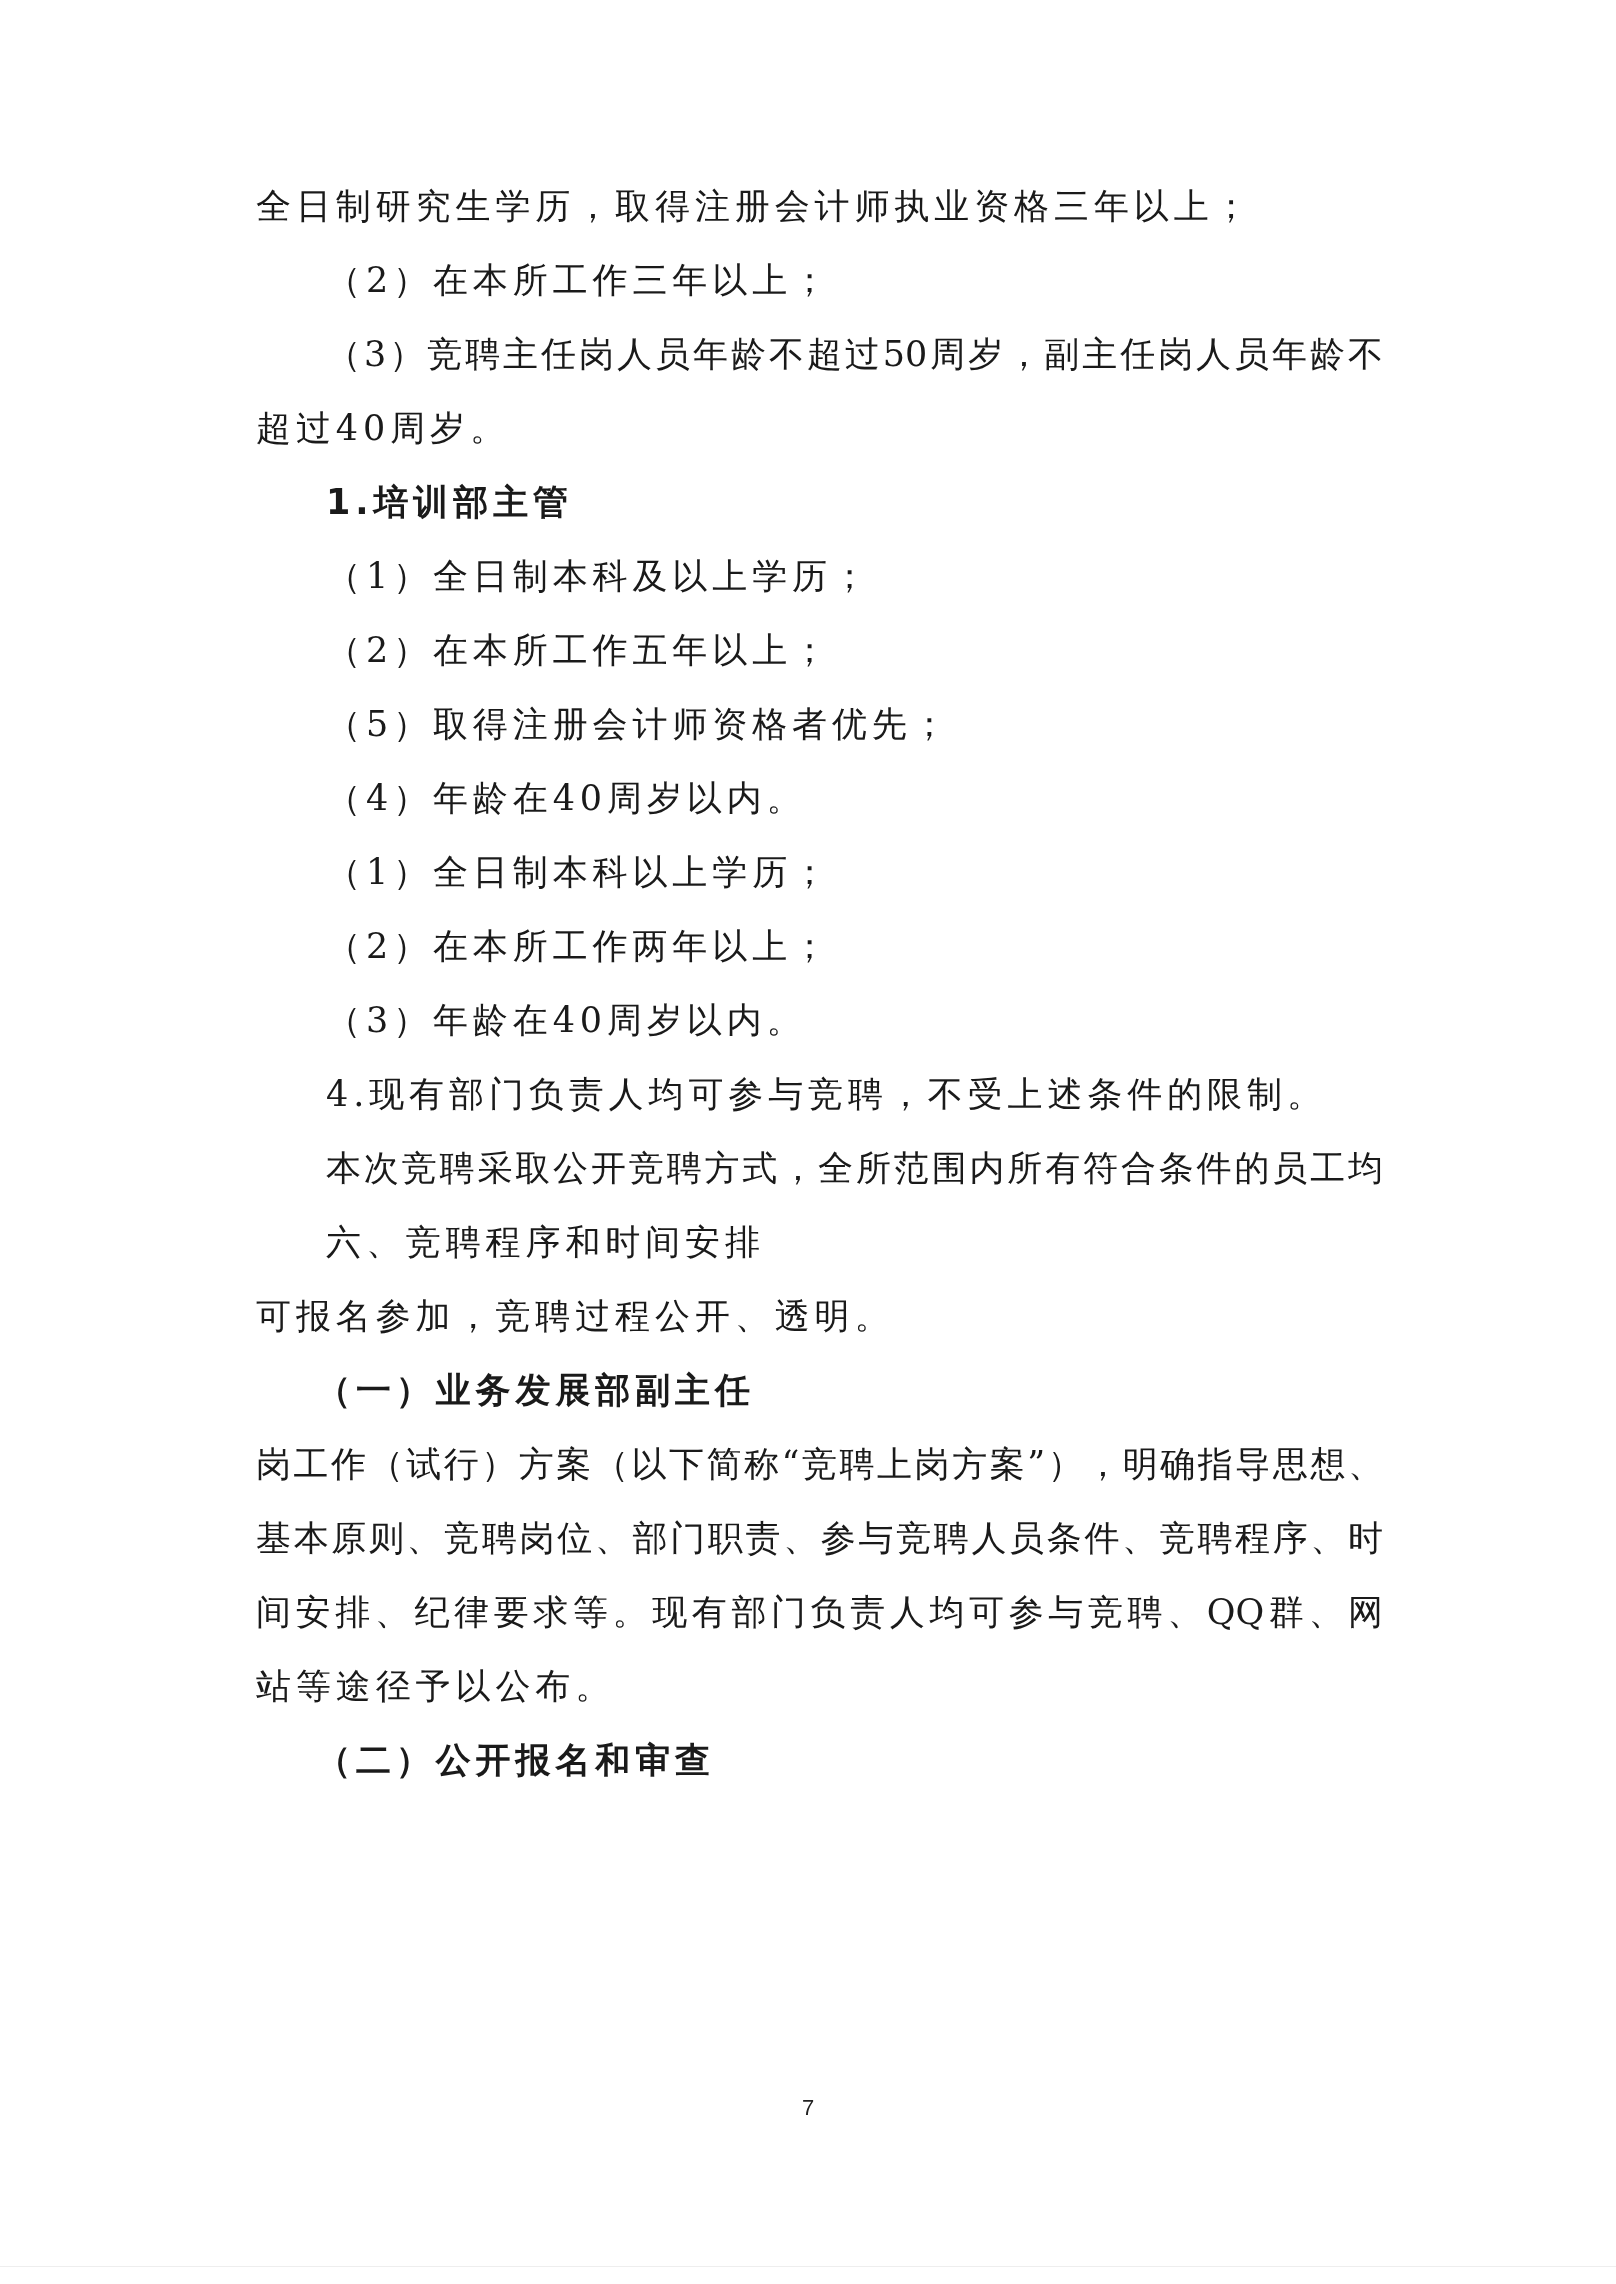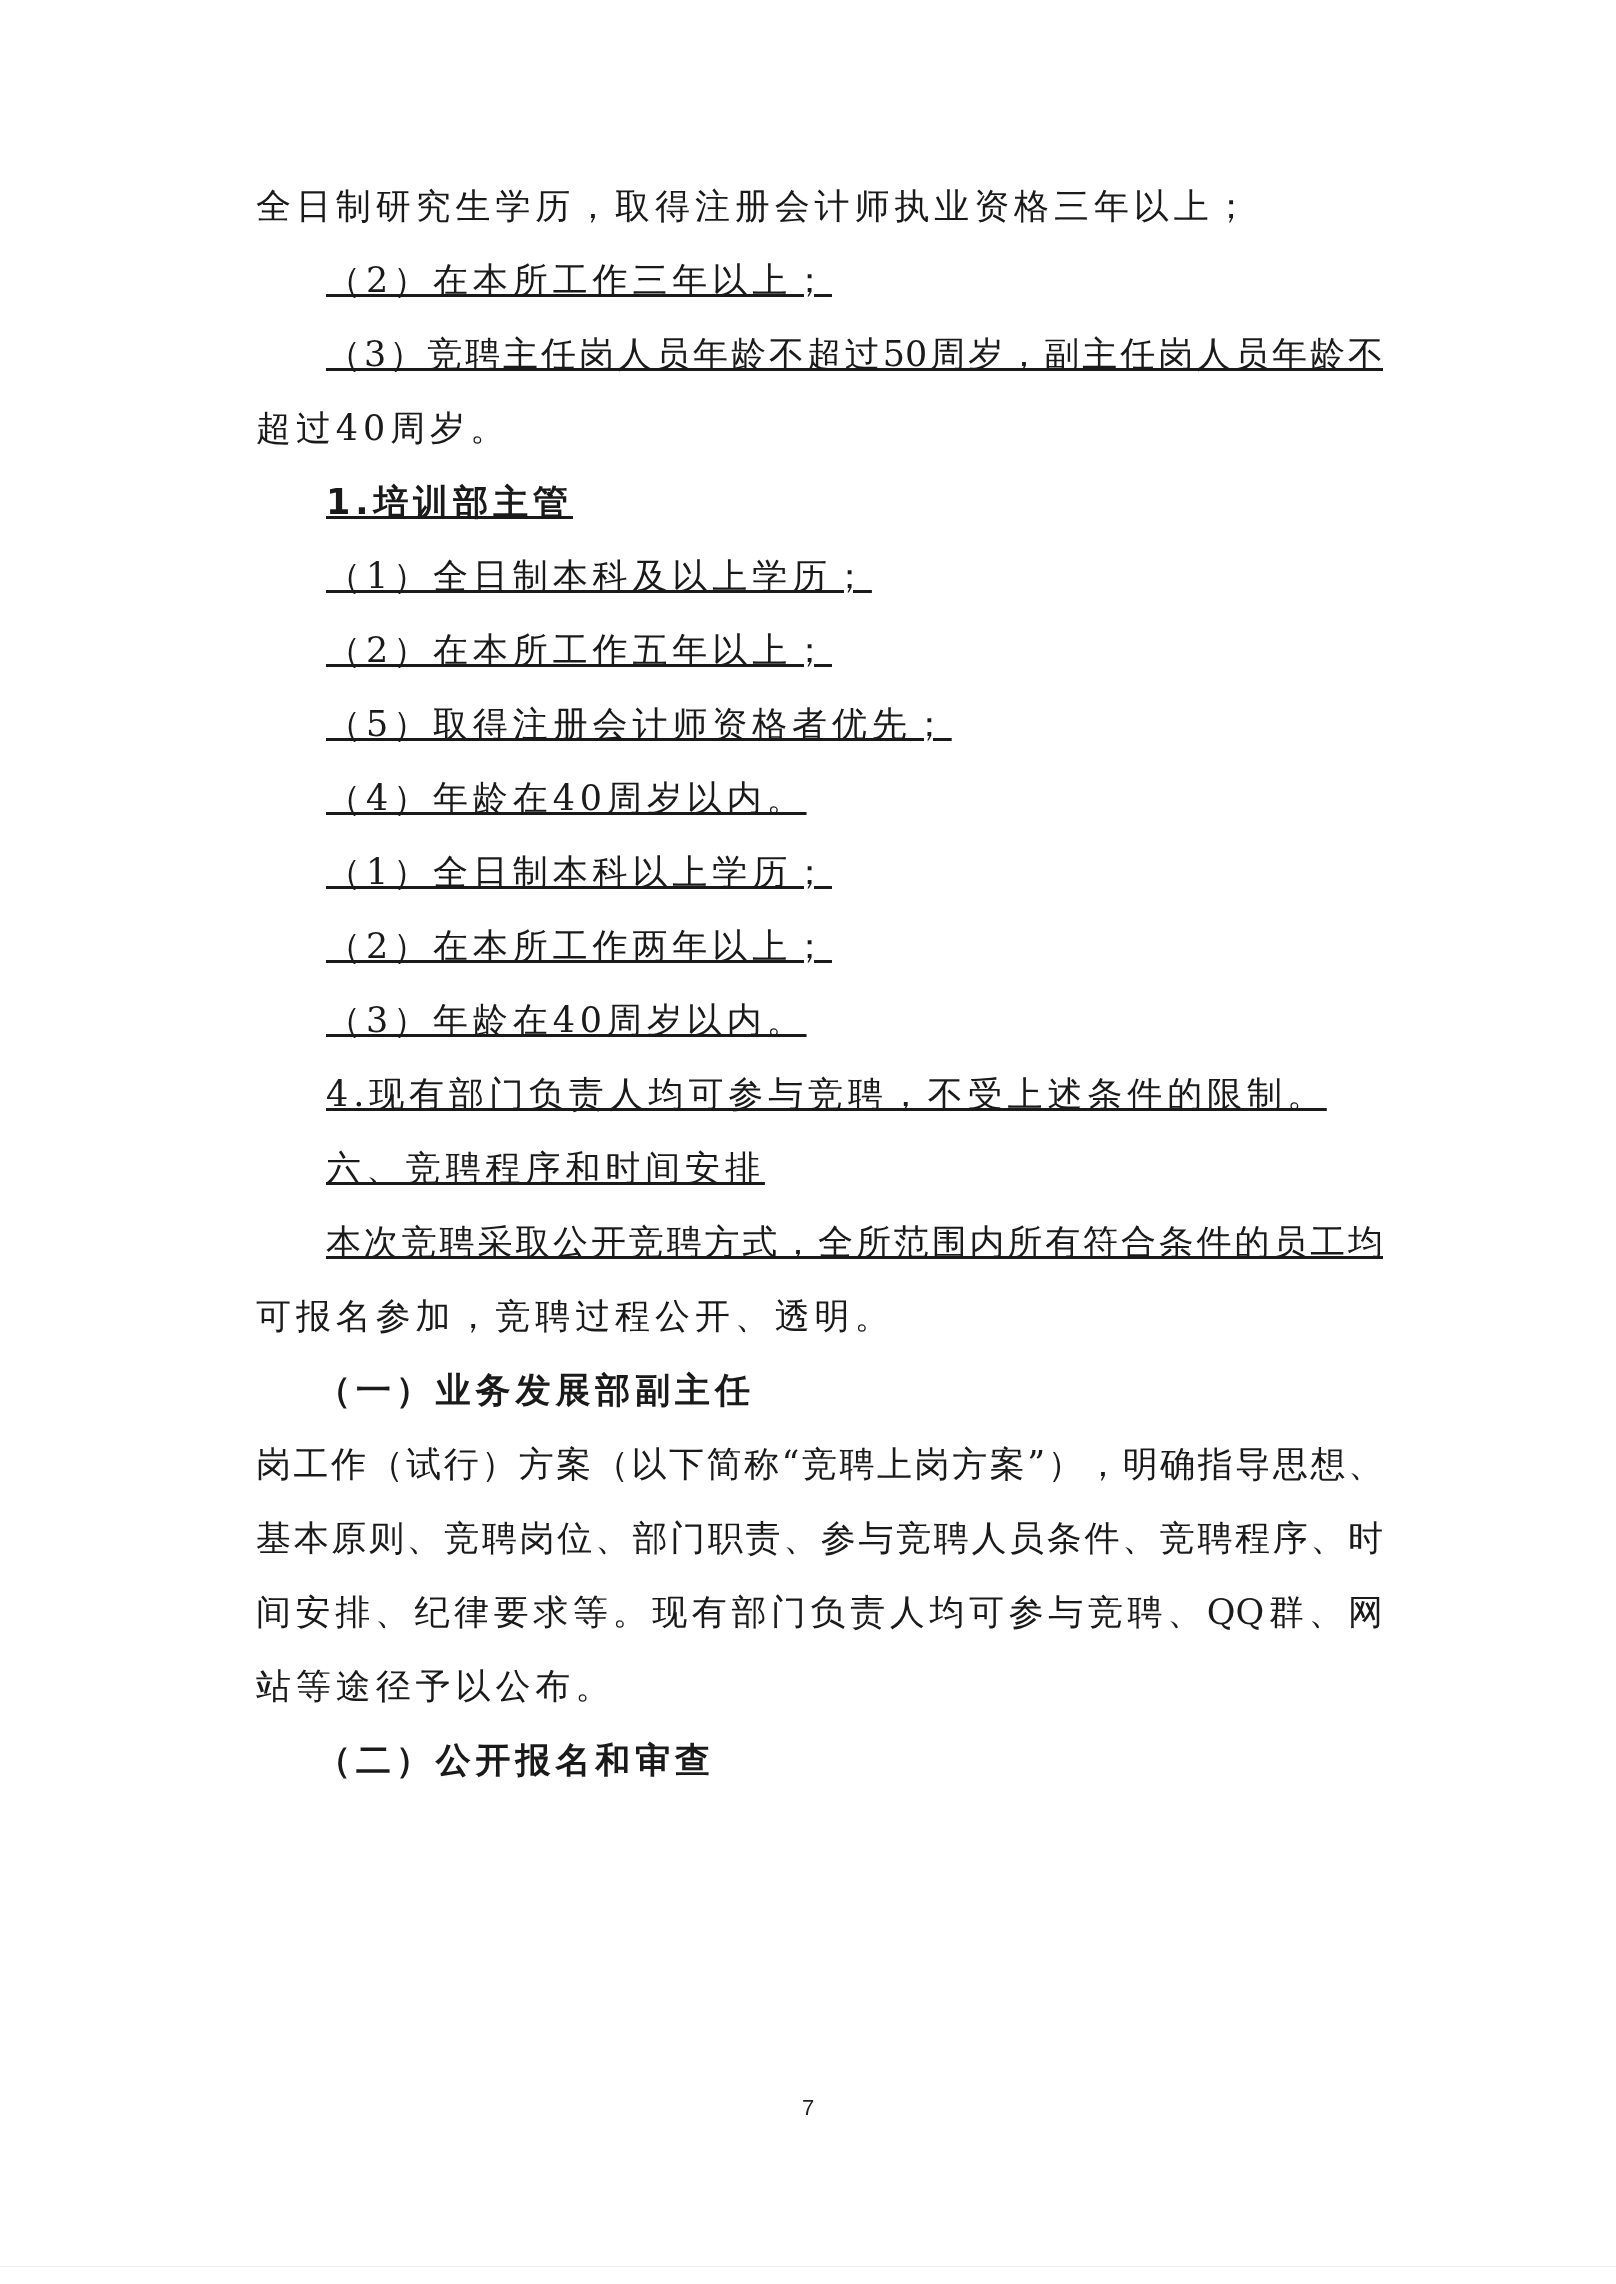--- a/index.html
+++ b/index.html
@@ -30,21 +30,21 @@
       width: 1127px;
     }
     .line {
       height: 74px;
       line-height: 74px;
       font-size: 35px;
       white-space: nowrap;
       letter-spacing: 4.9px;
       overflow: visible;
     }
-    .indent-1 { padding-left: 70px; text-decoration: underline; }
+    .indent-1 { padding-left: 70px; }
     .indent-2 { padding-left: 60px; }
     .bold {
       font-family: "DejaVu Sans", "Liberation Sans", sans-serif;
       font-weight: bold;
     }
     .justify-line {
       text-align: justify;
       text-align-last: justify;
       letter-spacing: 0;
     }
@@ -78,22 +78,22 @@
     <div class="line">超过40周岁。</div>
     <div class="line indent-1 bold">1.培训部主管</div>
     <div class="line indent-1">（1）全日制本科及以上学历；</div>
     <div class="line indent-1">（2）在本所工作五年以上；</div>
     <div class="line indent-1">（5）取得注册会计师资格者优先；</div>
     <div class="line indent-1">（4）年龄在40周岁以内。</div>
     <div class="line indent-1">（1）全日制本科以上学历；</div>
     <div class="line indent-1">（2）在本所工作两年以上；</div>
     <div class="line indent-1">（3）年龄在40周岁以内。</div>
     <div class="line indent-1">4.现有部门负责人均可参与竞聘，不受上述条件的限制。</div>
+    <div class="line indent-1 justify-line">本次竞聘采取公开竞聘方式，全所范围内所有符合条件的员工均</div>
     <div class="line indent-1">六、竞聘程序和时间安排</div>
-    <div class="line indent-1 justify-line">本次竞聘采取公开竞聘方式，全所范围内所有符合条件的员工均</div>
     <div class="line">可报名参加，竞聘过程公开、透明。</div>
     <div class="line indent-2 bold">（一）业务发展部副主任</div>
     <div class="line justify-line">岗工作（试行）方案（以下简称“竞聘上岗方案”），明确指导思想、</div>
     <div class="line justify-line">基本原则、竞聘岗位、部门职责、参与竞聘人员条件、竞聘程序、时</div>
     <div class="line justify-line">间安排、纪律要求等。现有部门负责人均可参与竞聘、QQ群、网</div>
     <div class="line">站等途径予以公布。</div>
     <div class="line indent-2 bold">（二）公开报名和审查</div>
   </div>
 
   <div class="page-number">7</div>

